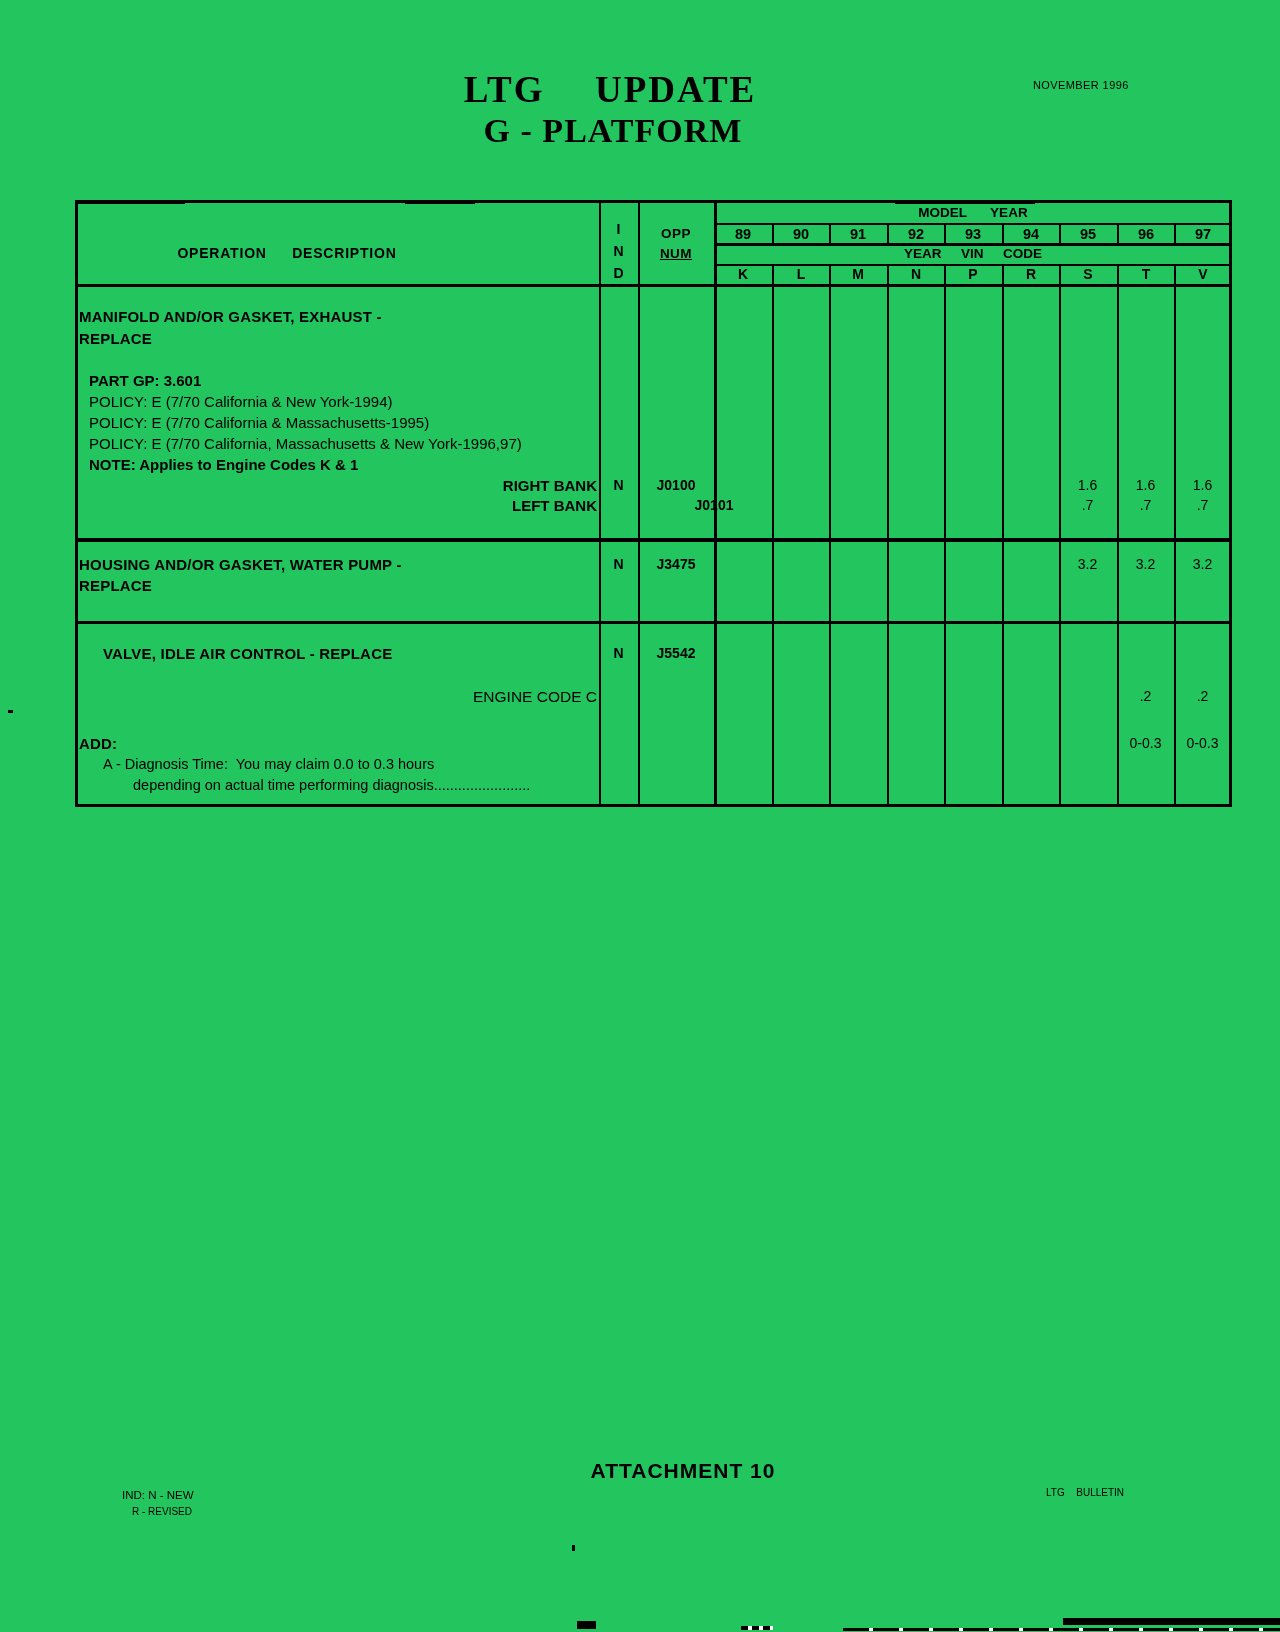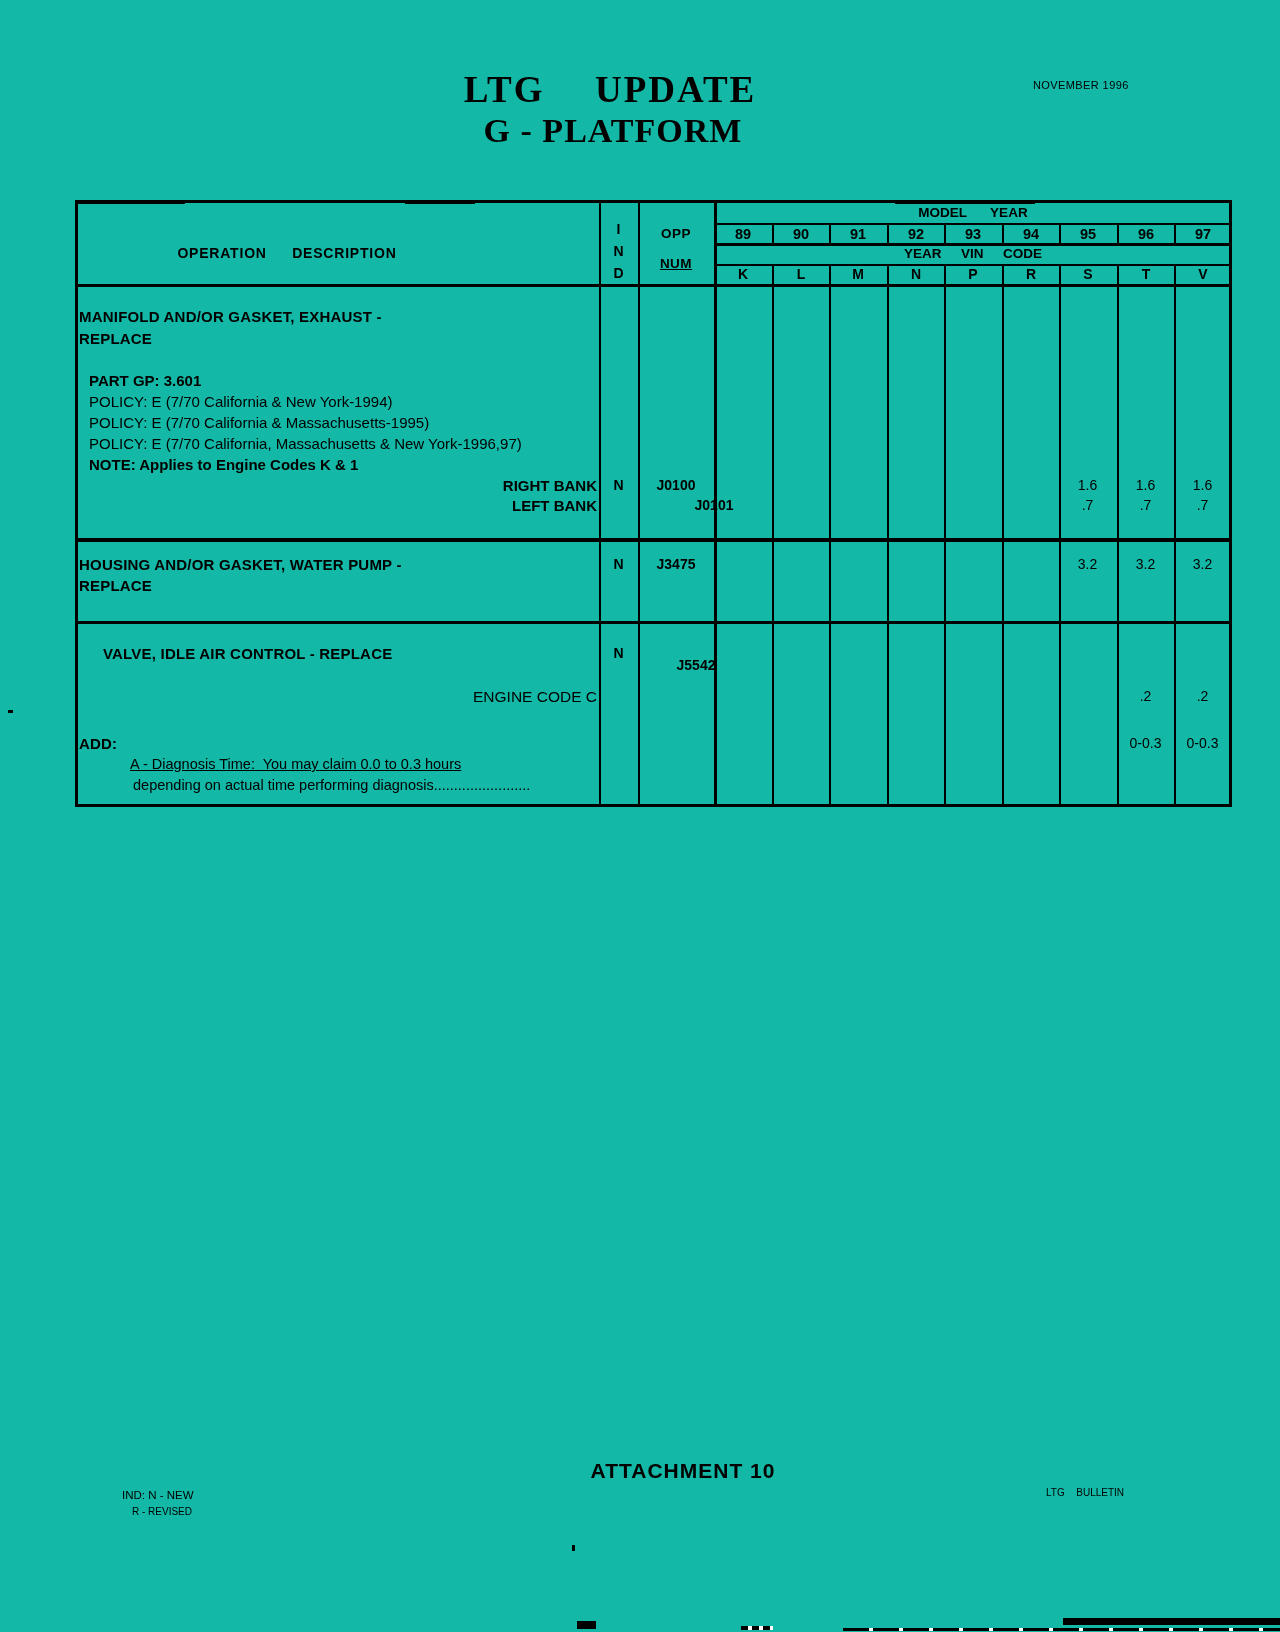--- a/index.html
+++ b/index.html
@@ -1,16 +1,16 @@
 <!DOCTYPE html>
 <html><head>
 <meta charset="utf-8">
 <style>
   html,body{margin:0;padding:0;background:#fff;}
-  .page{position:relative;width:1280px;height:1632px;background:#14b8a6;overflow:hidden;
+  .page{position:relative;width:1280px;height:1632px;background:#22c55e;overflow:hidden;
         font-family:"Liberation Sans",sans-serif;color:#000;}
   .pre{white-space:pre;}
 
   
   .title1{position:absolute;top:68px;left:610px;transform:translateX(-50%);
           font-family:"Liberation Serif",serif;font-weight:bold;font-size:37px;
           letter-spacing:2px;word-spacing:14px;}
   .title2{position:absolute;top:112px;left:613px;transform:translateX(-50%);
           font-family:"Liberation Serif",serif;font-weight:bold;font-size:34px;letter-spacing:1px;}
   .docdate{position:absolute;top:79px;left:1009px;font-size:11px;letter-spacing:.4px;margin-left:24px;}
@@ -104,21 +104,21 @@
     <div class="vl" style="left:927px;top:64px;height:543px;"></div>
     <div class="vl" style="left:984px;top:64px;height:543px;"></div>
     <div class="vl" style="left:1042px;top:64px;height:543px;"></div>
     <div class="vl" style="left:1099px;top:64px;height:543px;"></div>
 
     <div class="cell opdesc pre">OPERATION  DESCRIPTION</div>
     <div class="cell indL" style="top:21px;">I</div>
     <div class="cell indL" style="top:43px;">N</div>
     <div class="cell indL" style="top:65px;">D</div>
     <div class="cell oppL" style="top:26px;">OPP</div>
-    <div class="cell oppL" style="top:56px;text-decoration:underline;">NUM</div>
+    <div class="cell oppL" style="top:46px;text-decoration:underline;">NUM</div>
     <div class="cell myear pre">MODEL  YEAR</div>
     <div class="cell vinlab pre">YEAR  VIN  CODE</div>
 
     <div class="cell ycell yc0">89</div>
     <div class="cell ycell yc1">90</div>
     <div class="cell ycell yc2">91</div>
     <div class="cell ycell yc3">92</div>
     <div class="cell ycell yc4">93</div>
     <div class="cell ycell yc5">94</div>
     <div class="cell ycell yc6">95</div>
@@ -158,28 +158,28 @@
     <div class="cell rowtitle" style="top:356px;">HOUSING AND/OR GASKET, WATER PUMP -</div>
     <div class="cell rowtitle" style="top:377px;">REPLACE</div>
     <div class="cell indval" style="top:356px;">N</div>
     <div class="cell oppval" style="top:356px;">J3475</div>
     <div class="cell valcell yc6" style="top:356px;">3.2</div>
     <div class="cell valcell yc7" style="top:356px;">3.2</div>
     <div class="cell valcell yc8" style="top:356px;">3.2</div>
 
     <div class="cell rowtitle" style="top:445px;padding-left:24px;">VALVE, IDLE AIR CONTROL - REPLACE</div>
     <div class="cell indval" style="top:445px;">N</div>
-    <div class="cell oppval" style="top:457px;padding-left:20px;">J5542</div>
+    <div class="cell oppval" style="top:445px;">J5542</div>
     <div class="cell sublab n" style="top:488px;">ENGINE CODE C</div>
     <div class="cell valcell yc7" style="top:488px;">.2</div>
     <div class="cell valcell yc8" style="top:488px;">.2</div>
     <div class="cell rowtitle" style="top:535px;">ADD:</div>
     <div class="cell valcell yc7" style="top:535px;">0-0.3</div>
     <div class="cell valcell yc8" style="top:535px;">0-0.3</div>
-    <div class="note pre" style="left:55px;top:556px;text-decoration:underline;">A - Diagnosis Time:  You may claim 0.0 to 0.3 hours</div>
+    <div class="note pre" style="left:28px;top:556px;">A - Diagnosis Time:  You may claim 0.0 to 0.3 hours</div>
     <div class="note" style="left:58px;top:577px;">depending on actual time performing diagnosis........................</div>
   </div>
 
   <div class="attachment">ATTACHMENT 10</div>
   <div class="legend1">IND: N - NEW</div>
   <div class="legend2">R - REVISED</div>
   <div class="bulletin pre">LTG  BULLETIN</div>
 
   <div class="art" style="left:8px;top:710px;width:5px;height:3px;"></div>
   <div class="art" style="left:572px;top:1545px;width:3px;height:6px;"></div>

